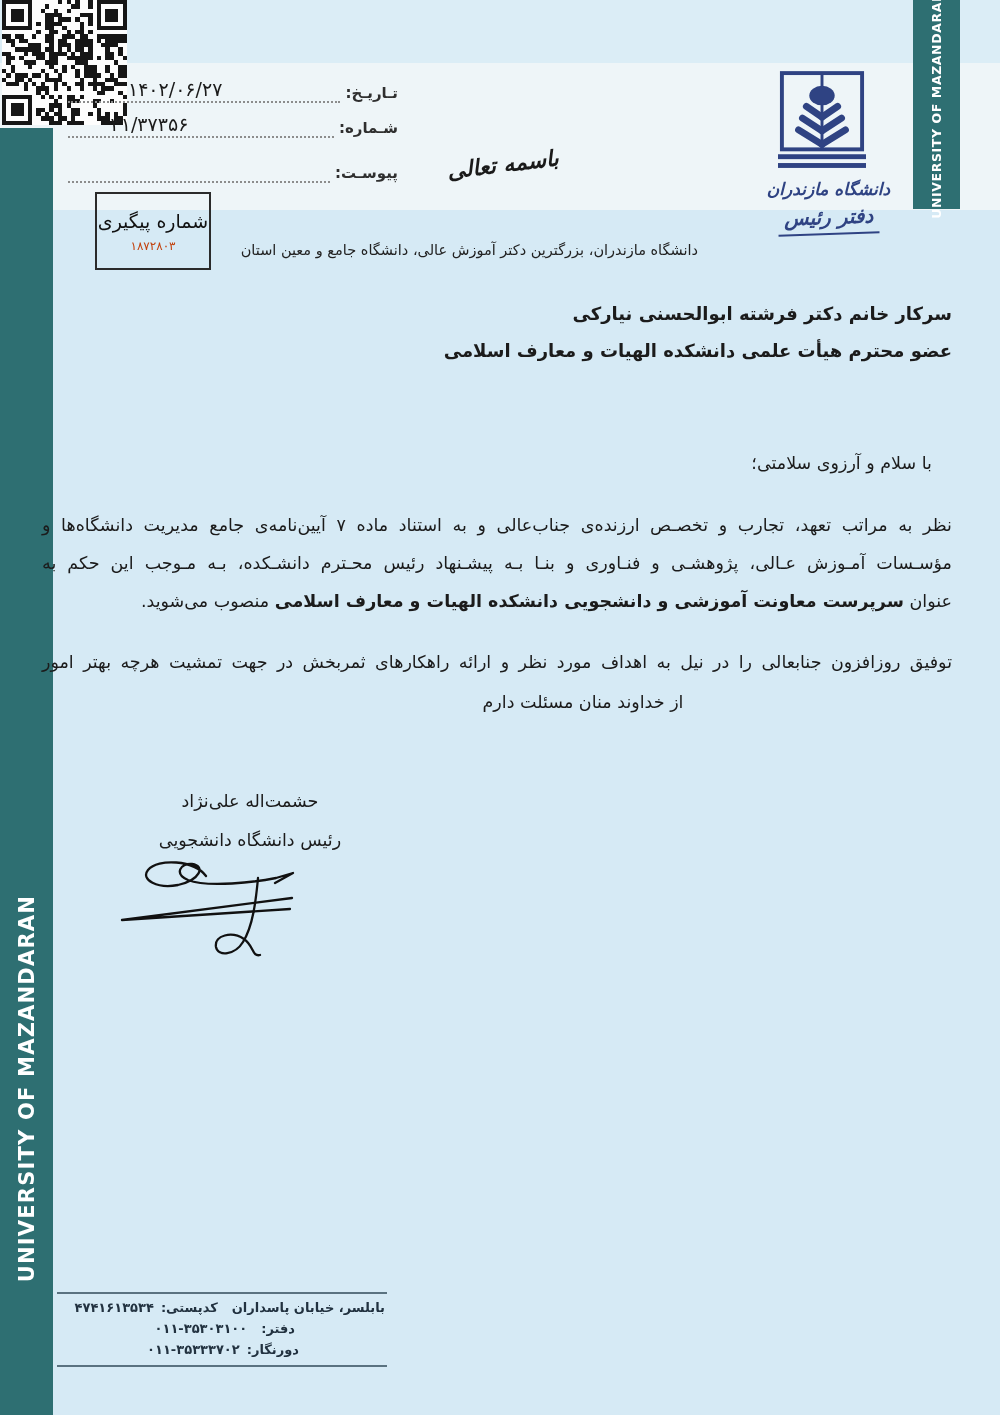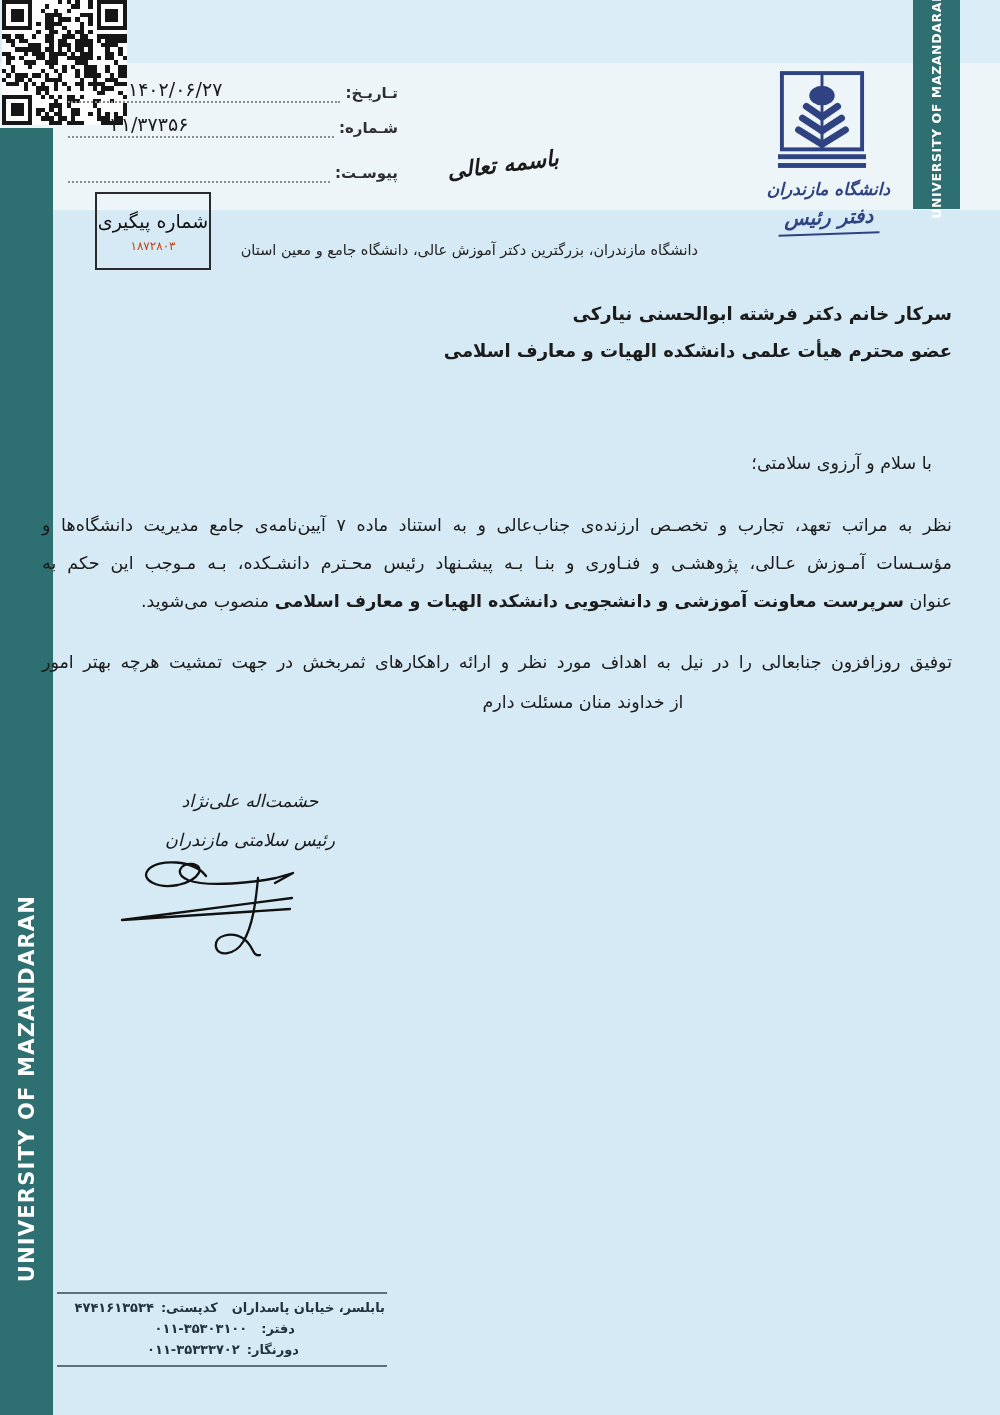--- a/index.html
+++ b/index.html
@@ -56,21 +56,21 @@
   
   .tagline{position:absolute;right:302px;top:242px;font-size:14.5px;color:#222;white-space:nowrap;}
   
   .body-block{position:absolute;left:42px;right:48px;}
   .addr{top:295px;font-weight:bold;font-size:18px;line-height:37px;}
   .salut{top:453px;font-size:17.5px;padding-right:20px;}
   .para1{top:506px;font-size:17.5px;line-height:38px;}
   .para2{top:642px;font-size:17.5px;line-height:40px;}
   .jline{text-align:justify;text-align-last:justify;}
   .center-shift{text-align:center;transform:translateX(86px);}
-  .signer{position:absolute;left:100px;top:782px;width:300px;text-align:center;font-size:17.5px;line-height:39px;font-style:italic;}
+  .signer{position:absolute;left:100px;top:782px;width:300px;text-align:center;font-size:17.5px;line-height:39px;}
   .sig{position:absolute;left:110px;top:852px;}
   
   .footer{
     position:absolute;left:57px;top:1292px;width:326px;
     border-top:2px solid #5a7280;border-bottom:2px solid #5a7280;
     padding:3px 2px 5px;font-size:13px;font-weight:bold;color:#223240;line-height:21px;
   }
   .frow{display:flex;align-items:baseline;white-space:nowrap;}
   .frow .gap-lg{width:14px;} .frow .gap-sm{width:7px;}
   .frow .num{direction:ltr;unicode-bidi:isolate;letter-spacing:0.5px;}
@@ -473,21 +473,21 @@
     <div><span>عنوان </span><b>سرپرست معاونت آموزشی و دانشجویی دانشکده الهیات و معارف اسلامی</b><span> منصوب می‌شوید.</span></div>
   </div>
 
   <div class="body-block para2">
     <div class="jline">توفیق روزافزون جنابعالی را در نیل به اهداف مورد نظر و ارائه راهکارهای ثمربخش در جهت تمشیت هرچه بهتر امور</div>
     <div class="center-shift">از خداوند منان مسئلت دارم</div>
   </div>
 
   <div class="signer">
     <div>حشمت‌اله علی‌نژاد</div>
-    <div>رئیس سلامتی مازندران</div>
+    <div>رئیس دانشگاه دانشجویی</div>
   </div>
 
   <svg class="sig" width="210" height="110" viewBox="0 0 210 110">
     <g fill="none" stroke="#111" stroke-width="2.3" stroke-linecap="round" stroke-linejoin="round">
       <path d="M96,24 C84,8 48,6 38,18 C30,28 48,37 68,33 C90,28 96,14 82,12 C70,11 64,22 78,28 C98,36 146,30 166,26 L183,21 L165,31"></path>
       <path d="M182,46 L12,68 L180,57"></path>
       <path d="M148,26 C146,48 143,74 133,90 C125,103 108,105 106,95 C104,83 122,79 134,87 C144,94 142,105 150,103"></path>
     </g>
   </svg>
 

